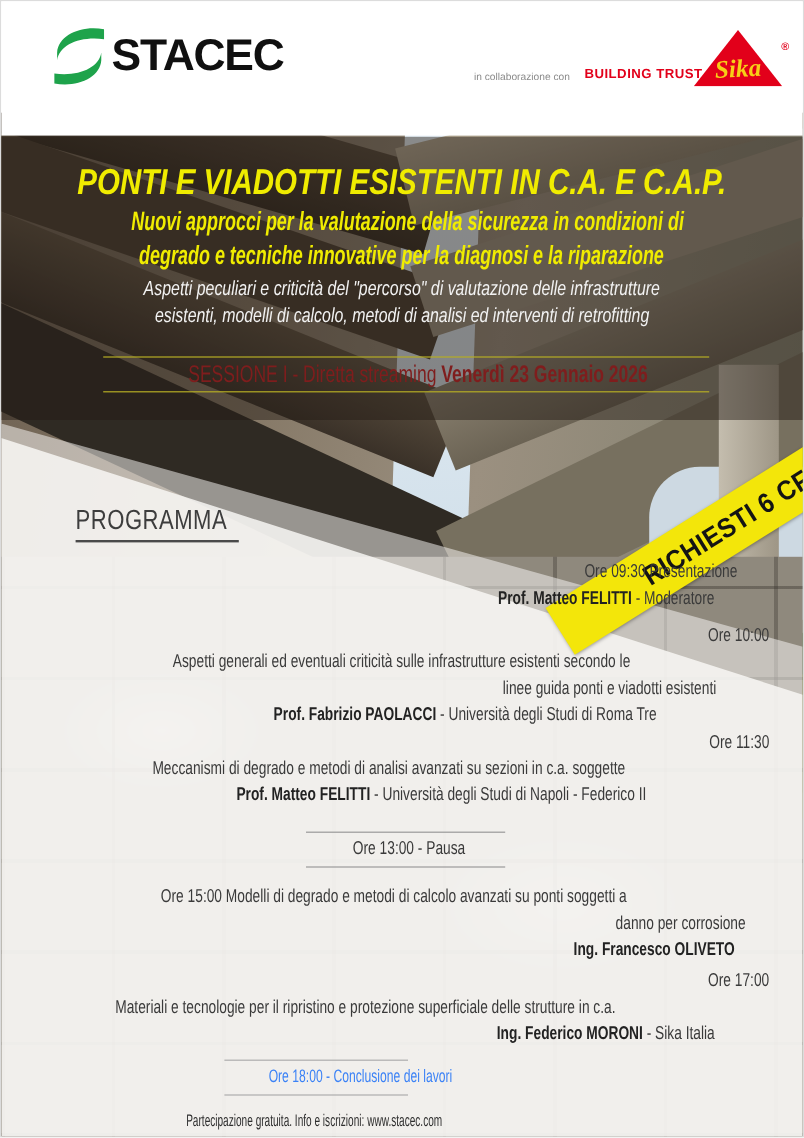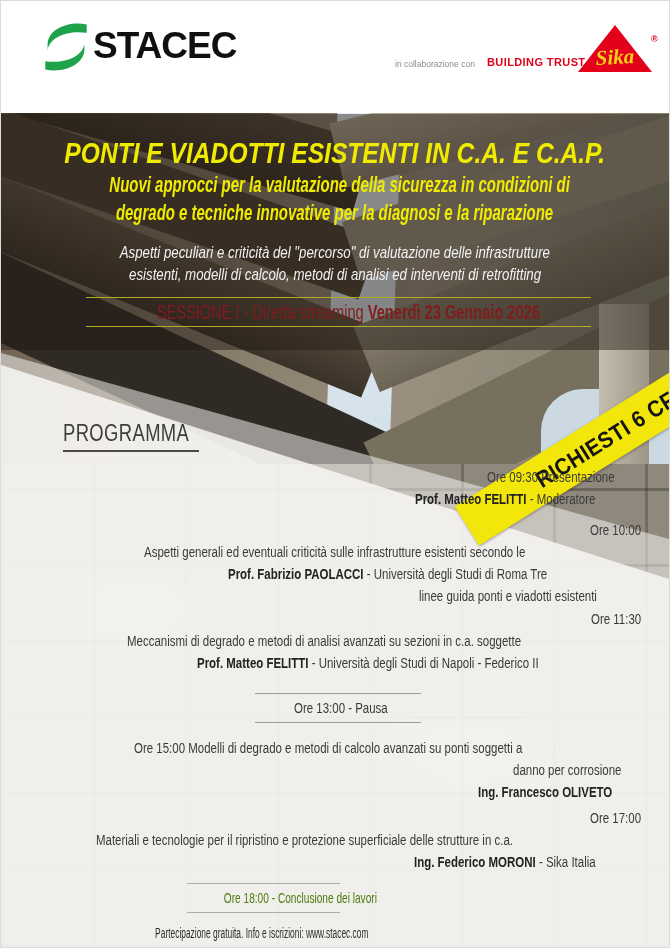--- a/index.html
+++ b/index.html
@@ -54,21 +54,21 @@
   
   .hero{position:absolute;top:134px;left:0;right:0;z-index:4;text-align:center;font-style:italic;}
   .line{display:block;width:100%;text-align:center;white-space:nowrap;}
   .line>span{display:inline-block;white-space:nowrap;}
   .title{line-height:36px;font-size:30px;font-weight:bold;color:#f0ec00;}
   .title>span{transform:scaleX(.82);}
   .sub{line-height:28px;font-size:22px;font-weight:bold;color:#f0ec00;}
   .sub>span{transform:scaleX(.68);}
   .desc{line-height:22px;font-size:17px;color:#f2f2f2;}
   .desc>span{transform:scaleX(.78);}
-  .descwrap{margin-top:15px;}
+  .descwrap{margin-top:3px;}
   .session{position:absolute;top:296px;left:85px;width:505px;z-index:4;text-align:center;
            border-top:1px solid #b5ac25;border-bottom:1px solid #b5ac25;padding:3px 0;}
   .session .line{font-size:20px;color:#7f1d1d;line-height:22px;}
   .session .line>span{transform:scaleX(.73);}
   .session b{font-weight:bold;}
 
   
   .ribbon{position:absolute;left:440px;top:412px;width:340px;height:46px;z-index:5;
           background:#f3e60a;transform:rotate(-32deg);display:flex;align-items:center;justify-content:center;
           box-shadow:0 1px 3px rgba(0,0,0,.35);}
@@ -82,21 +82,21 @@
   .item{position:absolute;left:62px;right:10px;}
   .pl{display:block;line-height:22px;font-size:15.5px;white-space:nowrap;text-align:right;}
   .pl>span{display:inline-block;transform:scaleX(.74);transform-origin:0 50%;white-space:nowrap;}
   .pl b{font-weight:bold;color:#222;}
   .i0{top:465px}.i1{top:518px}.i2{top:607px}.i3{top:736px}.i4{top:806px}
   .div1{position:absolute;left:254px;top:692px;width:166px;text-align:center;
         border-top:1px solid #9a9a9a;border-bottom:1px solid #9a9a9a;padding:4px 0;}
   .div1 .pl{line-height:20px;}
   .div2{position:absolute;left:186px;top:882px;width:153px;text-align:center;
         border-top:1px solid #adadad;border-bottom:1px solid #adadad;padding:5px 0;}
-  .div2 .dl{display:block;line-height:18px;font-size:15px;color:#4d7c0f;white-space:nowrap;}
+  .div2 .dl{display:block;line-height:18px;font-size:15px;color:#3b82f6;white-space:nowrap;}
   .div2 .dl>span{display:inline-block;transform:scaleX(.675);white-space:nowrap;}
   .foot{position:absolute;left:0;top:924px;width:522px;text-align:center;}
   .foot .fl{display:block;line-height:16px;font-size:14px;color:#2e2e2e;white-space:nowrap;}
   .foot .fl>span{display:inline-block;transform:scaleX(.6);white-space:nowrap;}
   .foot a{color:#2e2e2e;text-decoration:none;}
 </style>
 </head>
 <body>
 
 <div class="poster">
@@ -162,22 +162,22 @@
     <div class="ph"><span>PROGRAMMA</span></div>
 
     <div class="item i0">
       <div class="pl"><span>Ore 09:30 Presentazione</span></div>
       <div class="pl"><span><b>Prof. Matteo FELITTI</b><span> - Moderatore</span></span></div>
     </div>
 
     <div class="item i1">
       <div class="pl"><span>Ore 10:00</span></div>
       <div class="pl"><span>Aspetti generali ed eventuali criticità sulle infrastrutture esistenti secondo le</span></div>
+      <div class="pl"><span>linee guida ponti e viadotti esistenti</span></div>
       <div class="pl"><span><b>Prof. Fabrizio PAOLACCI</b><span> - Università degli Studi di Roma Tre</span></span></div>
-      <div class="pl"><span>linee guida ponti e viadotti esistenti</span></div>
     </div>
 
     <div class="item i2">
       <div class="pl"><span>Ore 11:30</span></div>
       <div class="pl"><span>Meccanismi di degrado e metodi di analisi avanzati su sezioni in c.a. soggette</span></div>
       <div class="pl"><span><b>Prof. Matteo FELITTI</b><span> - Università degli Studi di Napoli - Federico II</span></span></div>
     </div>
 
     <div class="div1">
       <div class="pl"><span>Ore 13:00 - Pausa</span></div>

